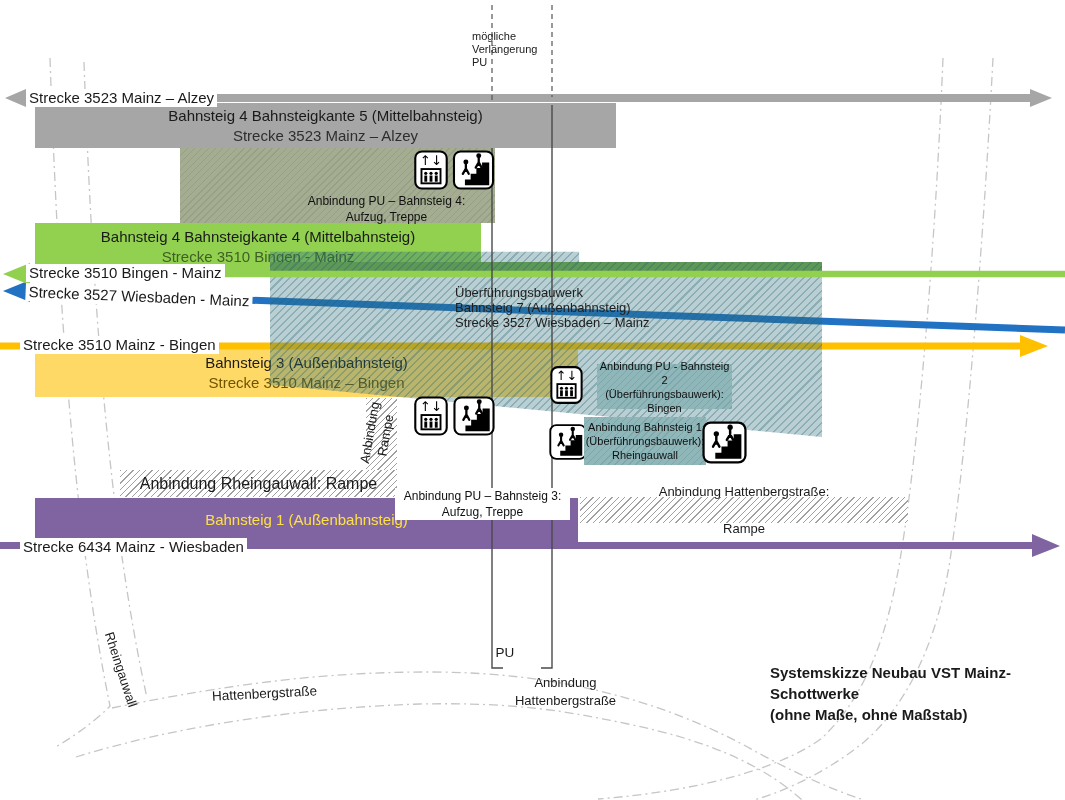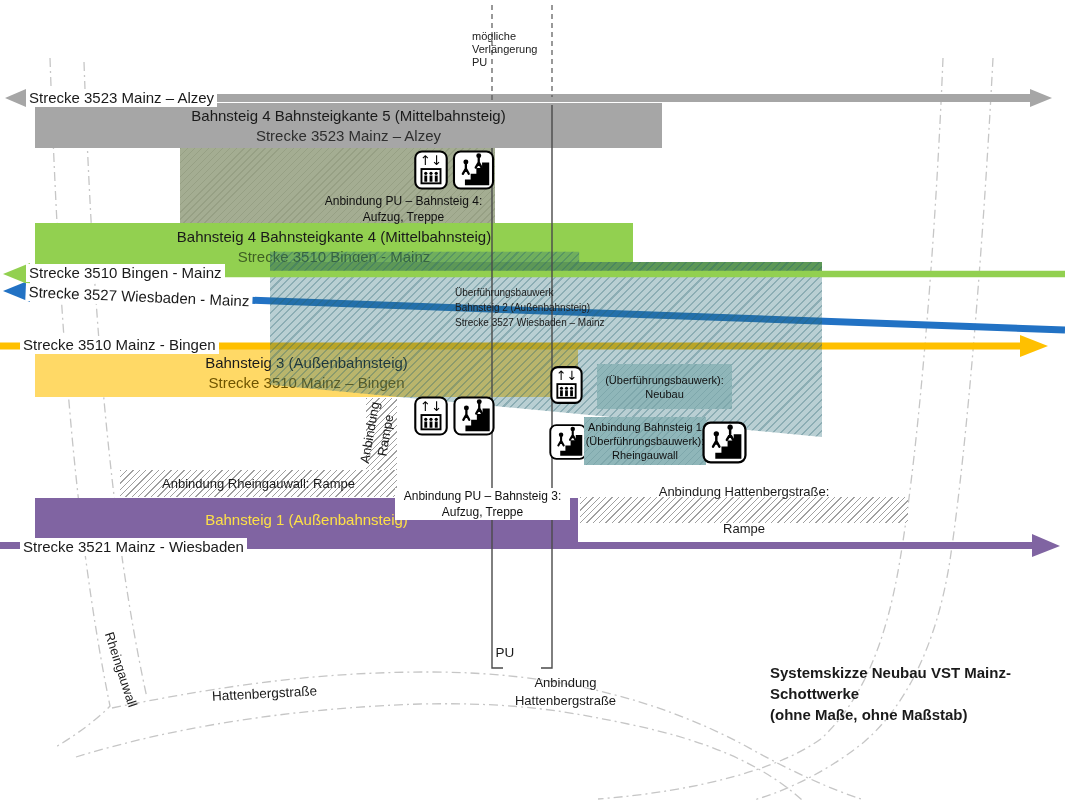--- a/index.html
+++ b/index.html
@@ -65,31 +65,31 @@
   <g stroke="#c6c6c6" stroke-width="1.3" fill="none" stroke-dasharray="9 4 2 4">
     <path d="M 50,58 C 58,290 72,520 110,706 C 100,717 78,734 54,748"></path>
     <path d="M 84,62 C 92,290 108,520 147,698"></path>
     <path d="M 112,708 C 240,682 330,672 430,672 C 560,672 662,702 742,744 C 792,772 830,789 864,800"></path>
     <path d="M 76,757 C 180,725 300,708 420,704 C 520,702 570,712 628,724 C 706,740 762,764 802,800"></path>
     <path d="M 943,58 C 936,230 920,440 900,560 C 886,644 862,700 822,738 C 782,768 700,791 598,799"></path>
     <path d="M 993,58 C 984,230 968,440 950,560 C 937,644 906,706 864,742 C 832,768 792,789 754,800"></path>
   </g>
 </svg>
 
-<div class="block" style="left:35px;top:103px;width:627px;height:45px;background:#a6a6a6;z-index:2">
+<div class="block" style="left:35px;top:103px;width:581px;height:45px;background:#a6a6a6;z-index:2">
   <div class="l">Bahnsteig 4 Bahnsteigkante 5 (Mittelbahnsteig)</div>
   <div class="l" style="color:#2e2e2e">Strecke 3523 Mainz – Alzey</div>
 </div>
 
 <div class="abs" style="left:180px;top:148px;width:315px;height:75px;z-index:2;
             background-color:#a4ad92;
             background-image:repeating-linear-gradient(135deg,rgba(90,100,70,0.18) 0 1px,transparent 1px 5px);">
 </div>
 
-<div class="block" style="left:35px;top:223px;width:598px;height:48px;background:#92d050;z-index:2">
+<div class="block" style="left:35px;top:223px;width:446px;height:48px;background:#92d050;z-index:2">
   <div class="l">Bahnsteig 4 Bahnsteigkante 4 (Mittelbahnsteig)</div>
   <div class="l" style="color:#3f6024">Strecke 3510 Bingen - Mainz</div>
 </div>
 
 <div class="abs" style="left:270px;top:262px;width:552px;height:9px;background:#76ad47;z-index:2"></div>
 
 <div class="block" style="left:35px;top:349px;width:543px;height:48px;background:#ffd966;z-index:2">
   <div class="l">Bahnsteig 3 (Außenbahnsteig)</div>
   <div class="l" style="color:#6f5400">Strecke 3510 Mainz – Bingen</div>
 </div>
@@ -121,63 +121,64 @@
     <path d="M492,148 V668 H503"></path>
     <path d="M552,105 V668 H541"></path>
   </g>
   <g stroke="#555" stroke-width="1.2" fill="none" stroke-dasharray="5 4">
     <path d="M492,5 V100"></path>
     <path d="M552,5 V97"></path>
   </g>
 </svg>
 
 <div class="abs hatch" style="left:120px;top:470px;width:277px;height:27px;z-index:6;display:flex;align-items:center;justify-content:center;">
-  <span style="font-size:13px">Anbindung Rheingauwall: Rampe</span>
+  <span style="font-size:16px">Anbindung Rheingauwall: Rampe</span>
 </div>
 <div class="abs hatch" style="left:366px;top:398px;width:31px;height:72px;z-index:6;"></div>
 <div class="abs hatch" style="left:580px;top:497px;width:328px;height:26px;z-index:6;display:flex;flex-direction:column;justify-content:center;text-align:center;gap:24px;">
   <div style="font-size:13px;line-height:13px">Anbindung Hattenbergstraße:</div>
   <div style="font-size:13px;line-height:13px">Rampe</div>
 </div>
 
 <div class="whitelabel" style="left:26px;top:89px;z-index:7">Strecke 3523 Mainz – Alzey</div>
 <div class="whitelabel" style="left:26px;top:264px;z-index:7">Strecke 3510 Bingen - Mainz</div>
 <div class="whitelabel" style="left:26px;top:283px;z-index:7;transform:rotate(2.4deg);transform-origin:left top;">Strecke 3527 Wiesbaden - Mainz</div>
 <div class="whitelabel" style="left:20px;top:336px;z-index:7">Strecke 3510 Mainz - Bingen</div>
-<div class="whitelabel" style="left:20px;top:538px;z-index:7">Strecke 3521 Mainz - Wiesbaden</div>
+<div class="whitelabel" style="left:20px;top:538px;z-index:7">Strecke 6434 Mainz - Wiesbaden</div>
 
 <div class="tinytxt" style="left:472px;top:30px;width:100px;z-index:7">
   <div>mögliche</div>
   <div>Verlängerung</div>
   <div>PU</div>
 </div>
 
 <svg class="icon" style="left:412px;top:150px;z-index:7" width="38" height="40">
     <use href="#sym-elevator"></use>
   </svg>
 <svg class="icon" style="left:452px;top:150px;z-index:7" width="43" height="40">
     <use href="#sym-stairs"></use>
   </svg>
-<div class="smalltxt" style="left:296px;top:193px;width:215px;z-index:7">
+<div class="smalltxt" style="left:279px;top:193px;width:215px;z-index:7">
   <div>Anbindung PU – Bahnsteig 4:</div>
   <div>Aufzug, Treppe</div>
 </div>
 
-<div class="tinytxt" style="left:455px;top:285px;width:200px;z-index:7;line-height:15px;font-size:10px;">
+<div class="tinytxt" style="left:455px;top:285px;width:200px;z-index:7;line-height:15px;font-size:13px;">
   <div>Überführungsbauwerk</div>
-  <div>Bahnsteig 2 (Außenbahnsteig)</div>
+  <div>Bahnsteig 7 (Außenbahnsteig)</div>
   <div>Strecke 3527 Wiesbaden – Mainz</div>
 </div>
 
 <svg class="icon" style="left:550px;top:363px;z-index:7" width="33" height="44">
     <use href="#sym-elevator"></use>
   </svg>
 <div class="tealbox" style="left:597px;top:364px;width:135px;height:45px;z-index:7">
+  <div>Anbindung PU - Bahnsteig 2</div>
   <div>(Überführungsbauwerk):</div>
-  <div>Neubau</div>
+  <div>Bingen</div>
 </div>
 
 <svg class="icon" style="left:549px;top:419px;z-index:7" width="38" height="46">
     <use href="#sym-stairs"></use>
   </svg>
 <div class="tealbox" style="left:584px;top:417px;width:122px;height:48px;z-index:7">
   <div>Anbindung Bahnsteig 1</div>
   <div>(Überführungsbauwerk):</div>
   <div>Rheingauwall</div>
 </div>

